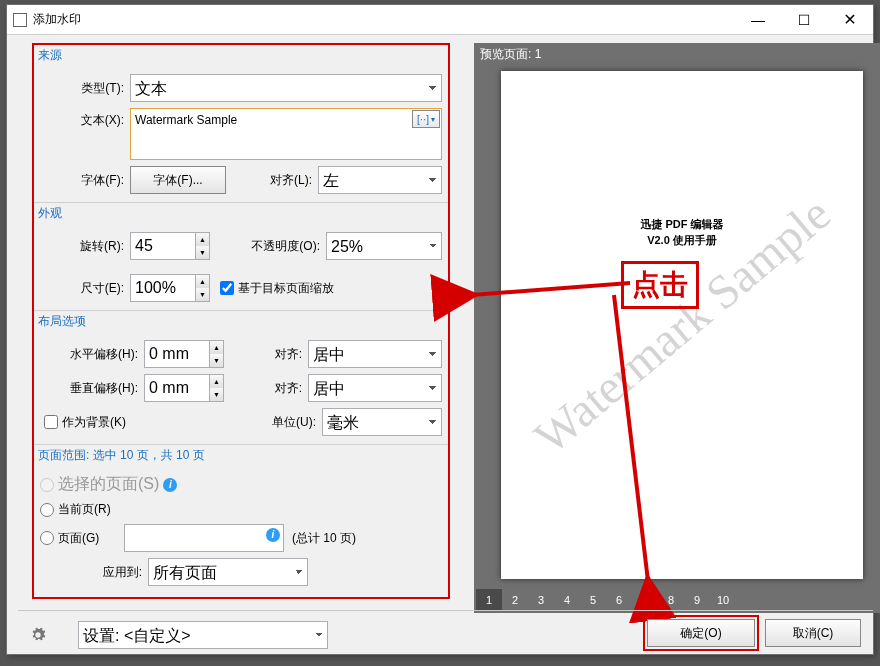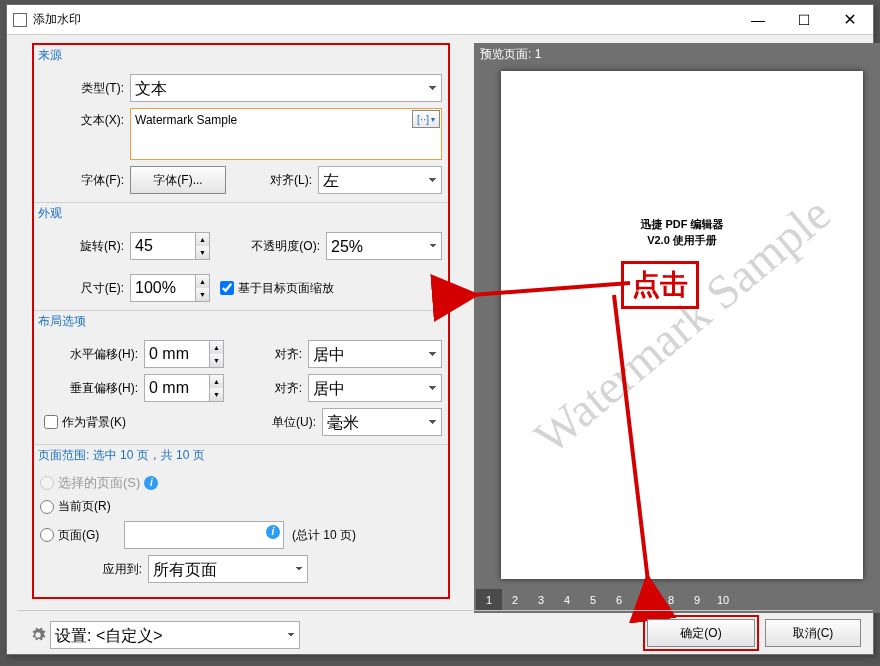--- a/index.html
+++ b/index.html
@@ -49,21 +49,21 @@
 .wm { position: absolute; left: 50%; top: 50%; transform: translate(-50%,-50%) rotate(-40deg); font-size: 48px; color: rgba(100,100,100,.28); white-space: nowrap; font-family: "Times New Roman", serif; }
 .callout { position: absolute; border: 3px solid #d40000; color: #d40000; font-size: 28px; font-weight: bold; padding: 2px 8px; background: rgba(255,255,255,0); }
 
 .page-tabs { position: absolute; left: 0; right: 0; bottom: 0; height: 24px; display: flex; background: #707070; padding-left: 2px; }
 .ptab { width: 26px; height: 22px; color: #fff; font-size: 11px; display: flex; align-items: center; justify-content: center; }
 .ptab.active { background: #4a4a4a; }
 
 .arrows { position: absolute; left: 0; top: 0; width: 868px; height: 620px; pointer-events: none; }
 
 .bottombar { position: absolute; left: 0; right: 0; bottom: 0; height: 44px; border-top: 1px solid #c8c8c8; }
-.settings { position: absolute; left: 12px; top: 10px; display: flex; align-items: center; }
+.settings { position: absolute; left: 12px; top: 10px; display: flex; align-items: center; gap: 28px; }
 .gear { width: 16px; height: 16px; margin-right: 4px; }
 .settings select { width: 250px; }
 .ok-btn { position: absolute; right: 118px; top: 8px; width: 108px; height: 28px; }
 .ok-wrap { position: absolute; right: 114px; top: 4px; width: 116px; height: 36px; border: 2px solid #d40000; }
 .cancel-btn { position: absolute; right: 12px; top: 8px; width: 96px; height: 28px; }
 
 .info-icon { display:inline-block; width:14px; height:14px; border-radius:50%; background:#2e9df7; color:#fff; font-size:10px; font-style: italic; font-weight:bold; text-align:center; line-height:14px; }
 </style>
 </head>
 <body>
@@ -168,21 +168,21 @@
           <select class="combo" style="width:120px"><option>毫米</option></select>
         </div>
       </div>
       <div class="divider"></div>
 
       <div class="group-title">页面范围: 选中 10 页，共 10 页</div>
       <div class="section">
         <div class="row">
           <label style="display:flex;align-items:center;color:#999">
               <input type="radio" name="pr" class="radio" disabled="" style="">
-              <span style="font-size:13px">选择的页面(S)</span> 
+              <span style="font-size:16px">选择的页面(S)</span> 
               <span class="info-icon" style="margin-left:4px">i</span>
             </label>
         </div>
         <div class="row">
           <label style="display:flex;align-items:center">
               <input type="radio" name="pr" class="radio" style="">
               <span style="font-size:12px">当前页(R)</span>
             </label>
         </div>
         <div class="row">

